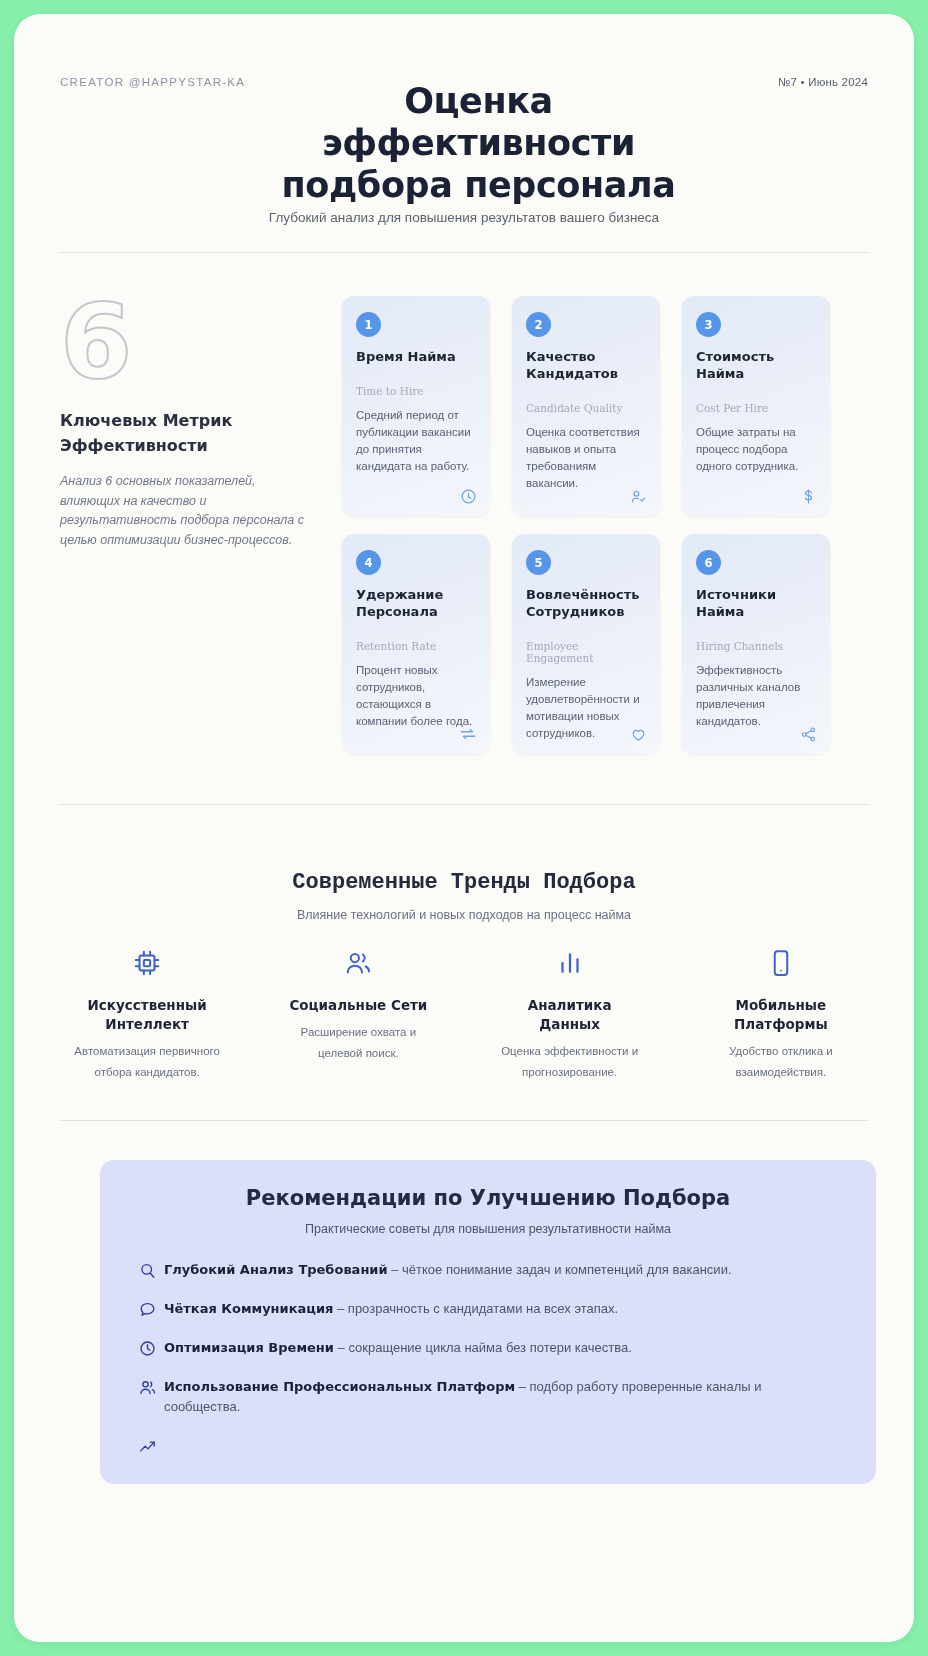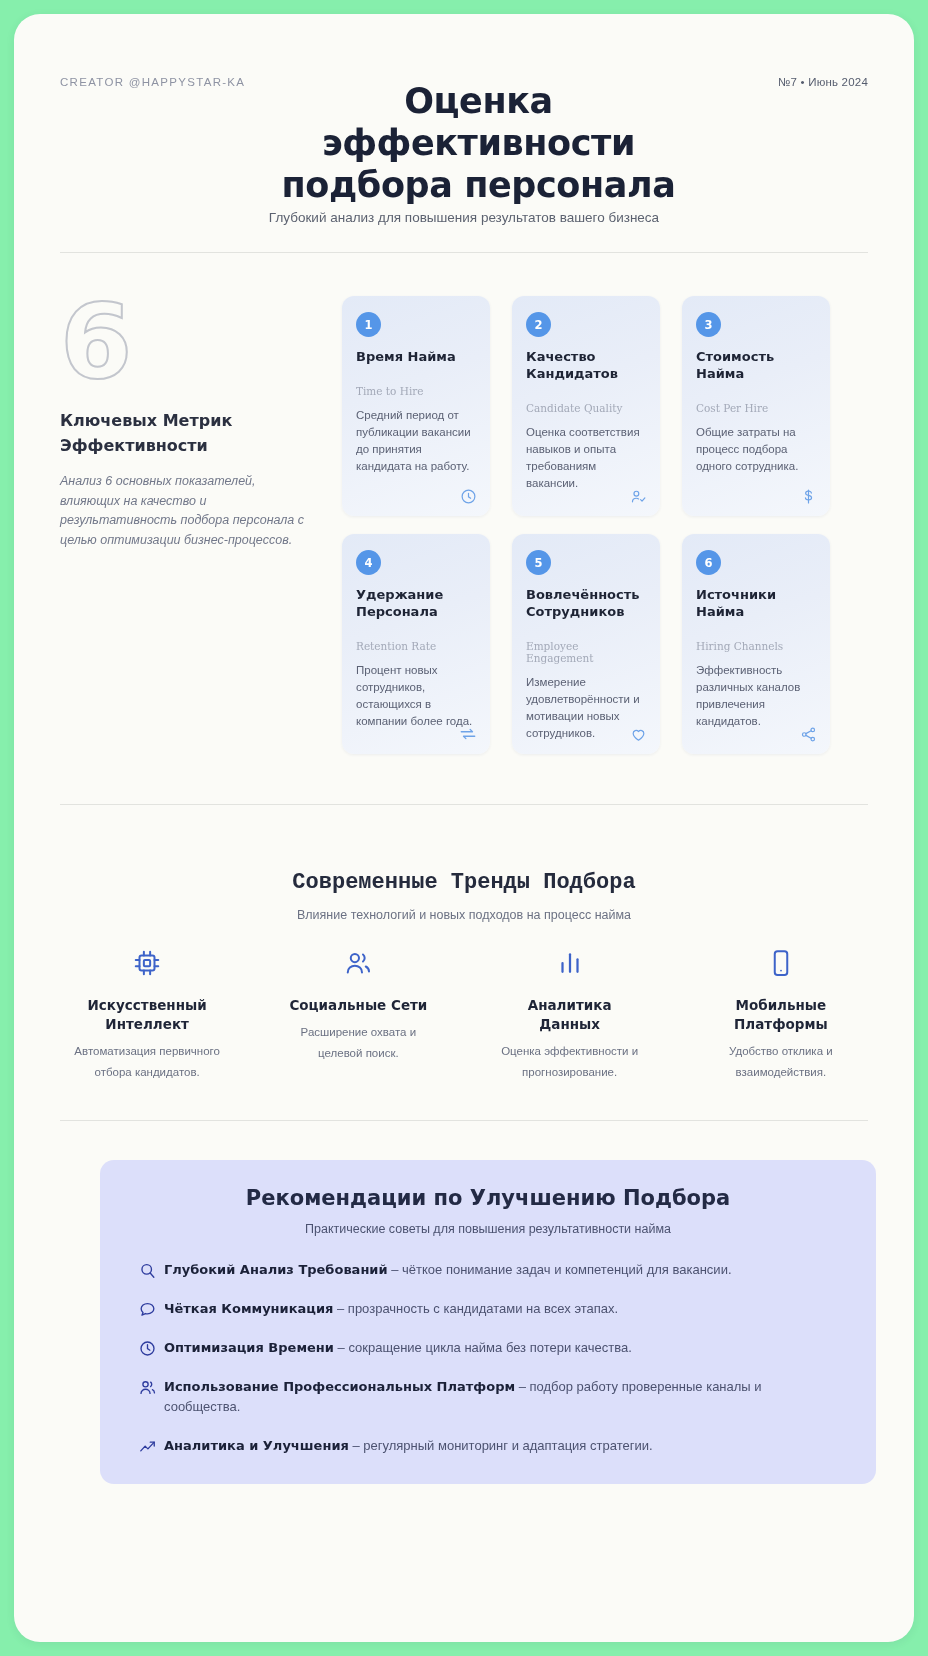--- a/index.html
+++ b/index.html
@@ -505,20 +505,19 @@
           <span class="rec-text"><b>Использование Профессиональных Платформ</b><span> – подбор работу проверенные каналы и сообщества.</span></span>
         </div>
 
         <div class="rec">
           <span class="rec-icon">
             <svg width="19" height="19" viewBox="0 0 24 24" fill="none" stroke="currentColor" stroke-width="1.7" stroke-linecap="round" stroke-linejoin="round">
                 <path d="M3.5 17.5L9 11.5l3.5 3.5L20.5 6.5"></path>
                 <path d="M15.5 6.5h5v5"></path>
               </svg>
           </span>
-          <span class="rec-text"><b>Аналитика и Улучшения</b><span> – регулярный мониторинг и адаптация стратегии.</span></span>
         </div>
 
       </div>
     </div>
 
   </div>
 </div>
 
 </body></html>

